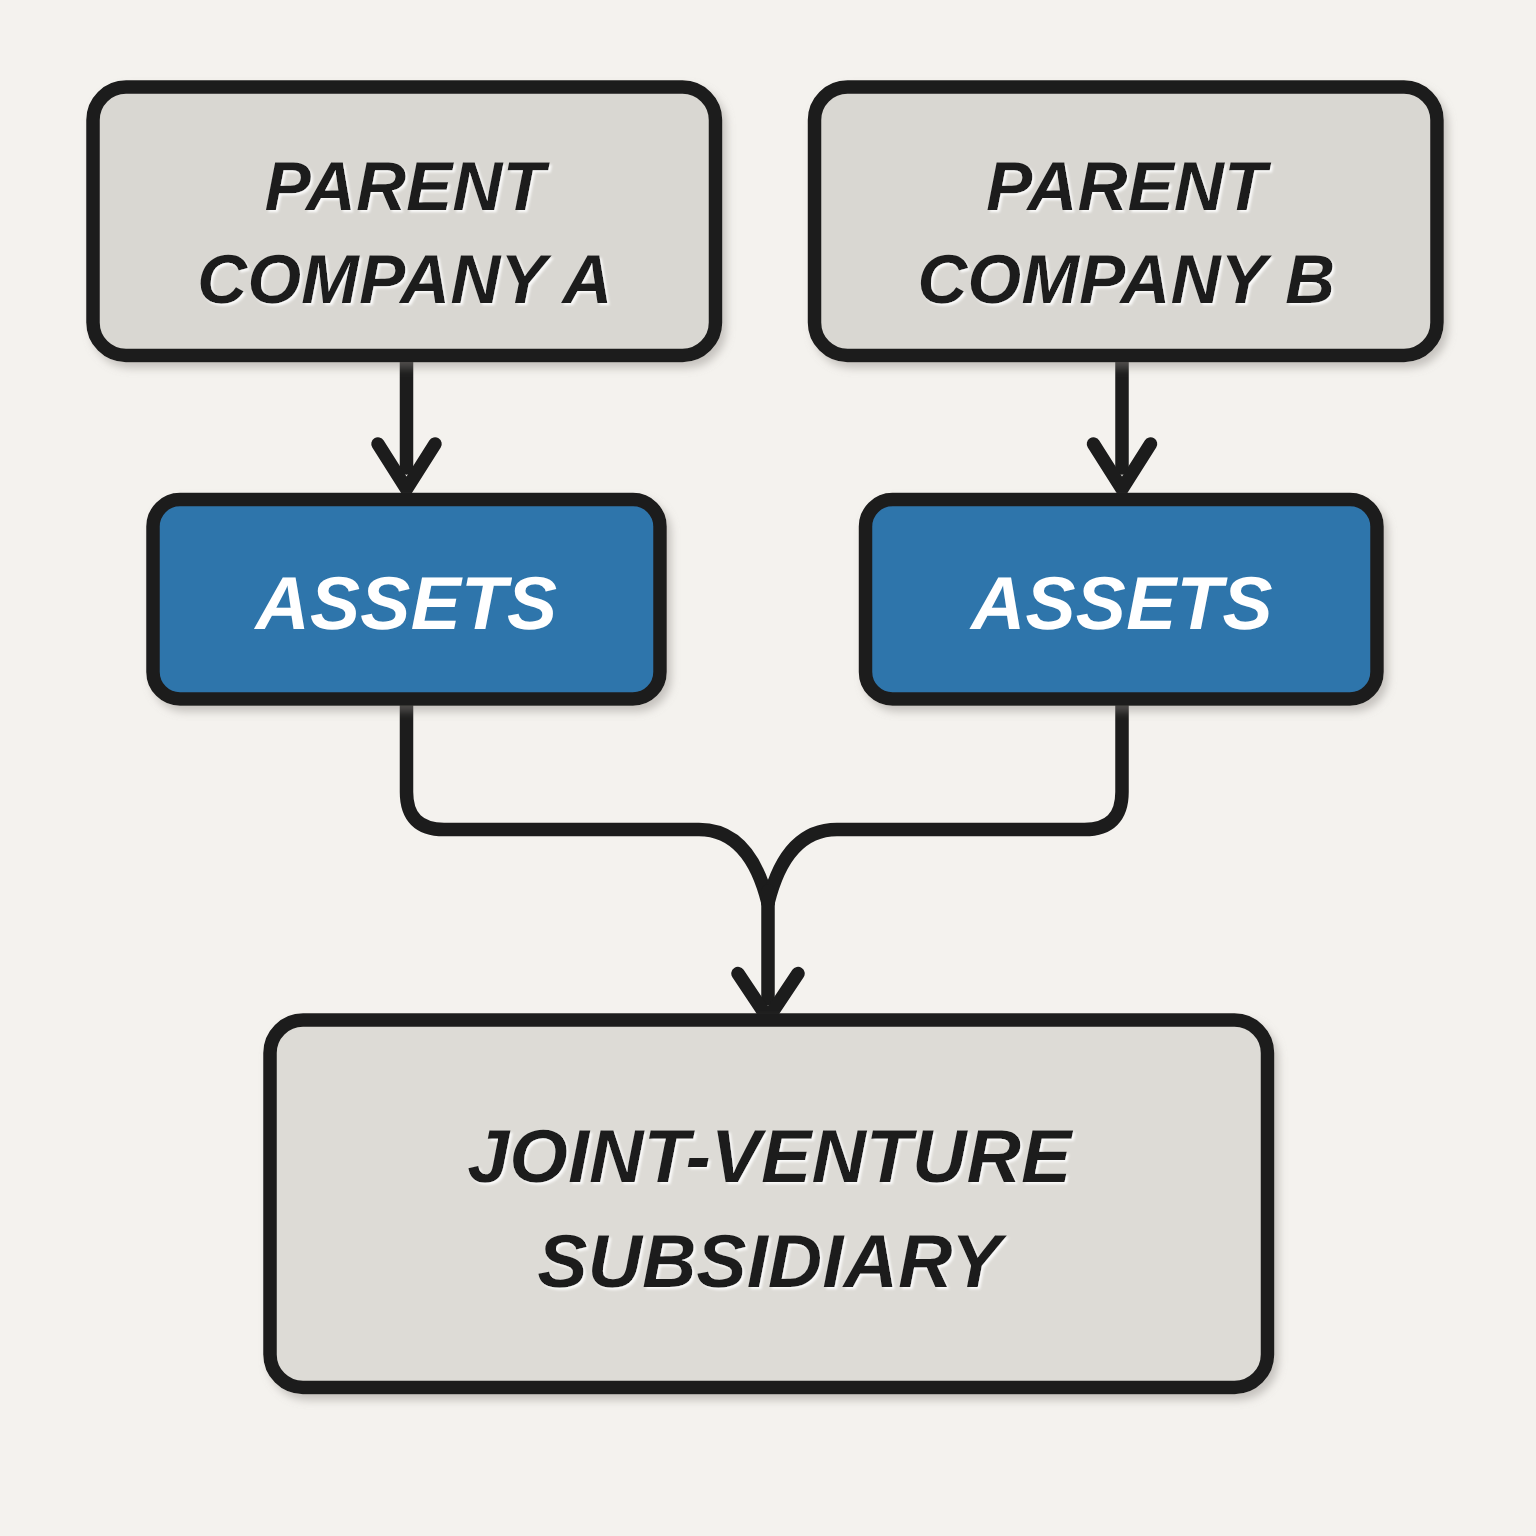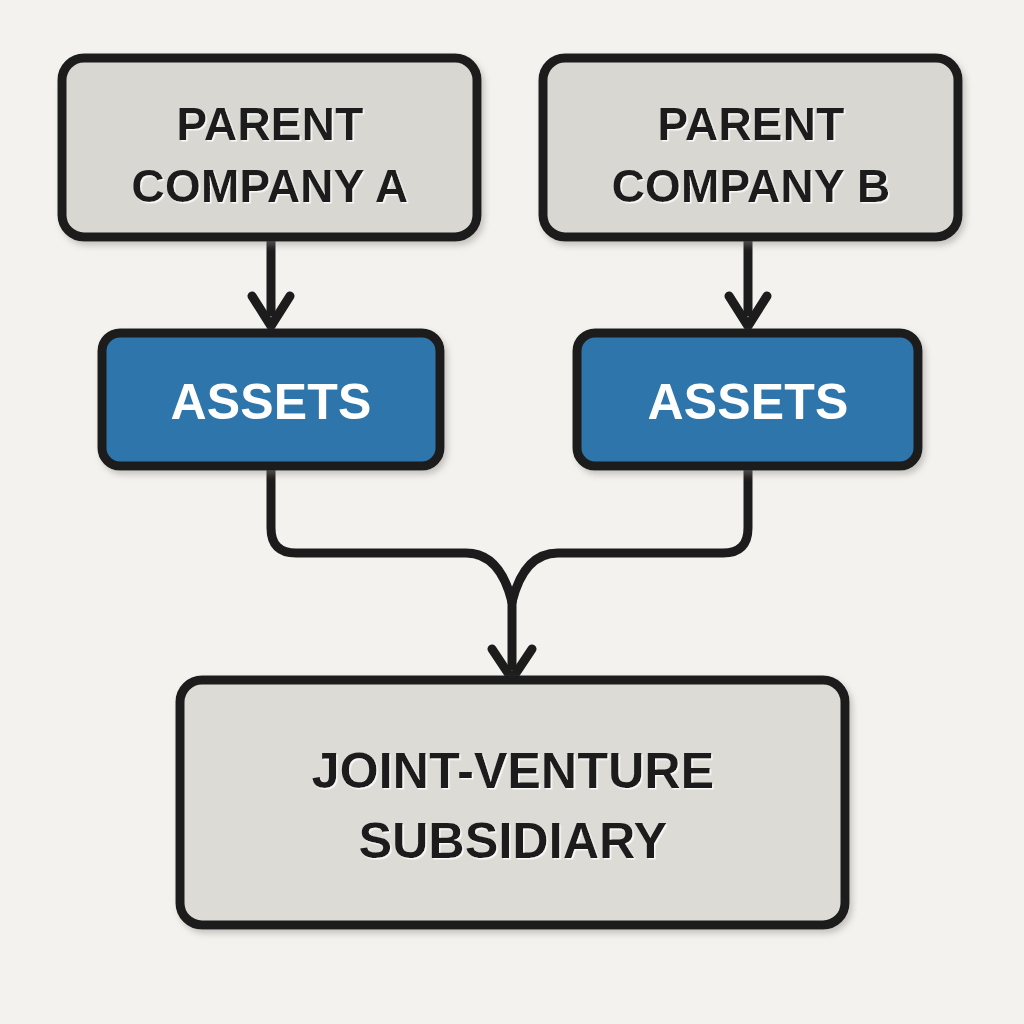--- a/index.html
+++ b/index.html
@@ -12,20 +12,21 @@
     width: 1024px;
     height: 1024px;
     overflow: hidden;
     font-family: "Liberation Sans", sans-serif;
   }
   #diagram-canvas {
     position: relative;
     width: 1024px;
     height: 1024px;
     background: #f4f2ee;
+    font-style: italic;
   }
   #diagram-svg {
     position: absolute;
     left: 0;
     top: 0;
     width: 1024px;
     height: 1024px;
     display: block;
   }
   .node-label {

